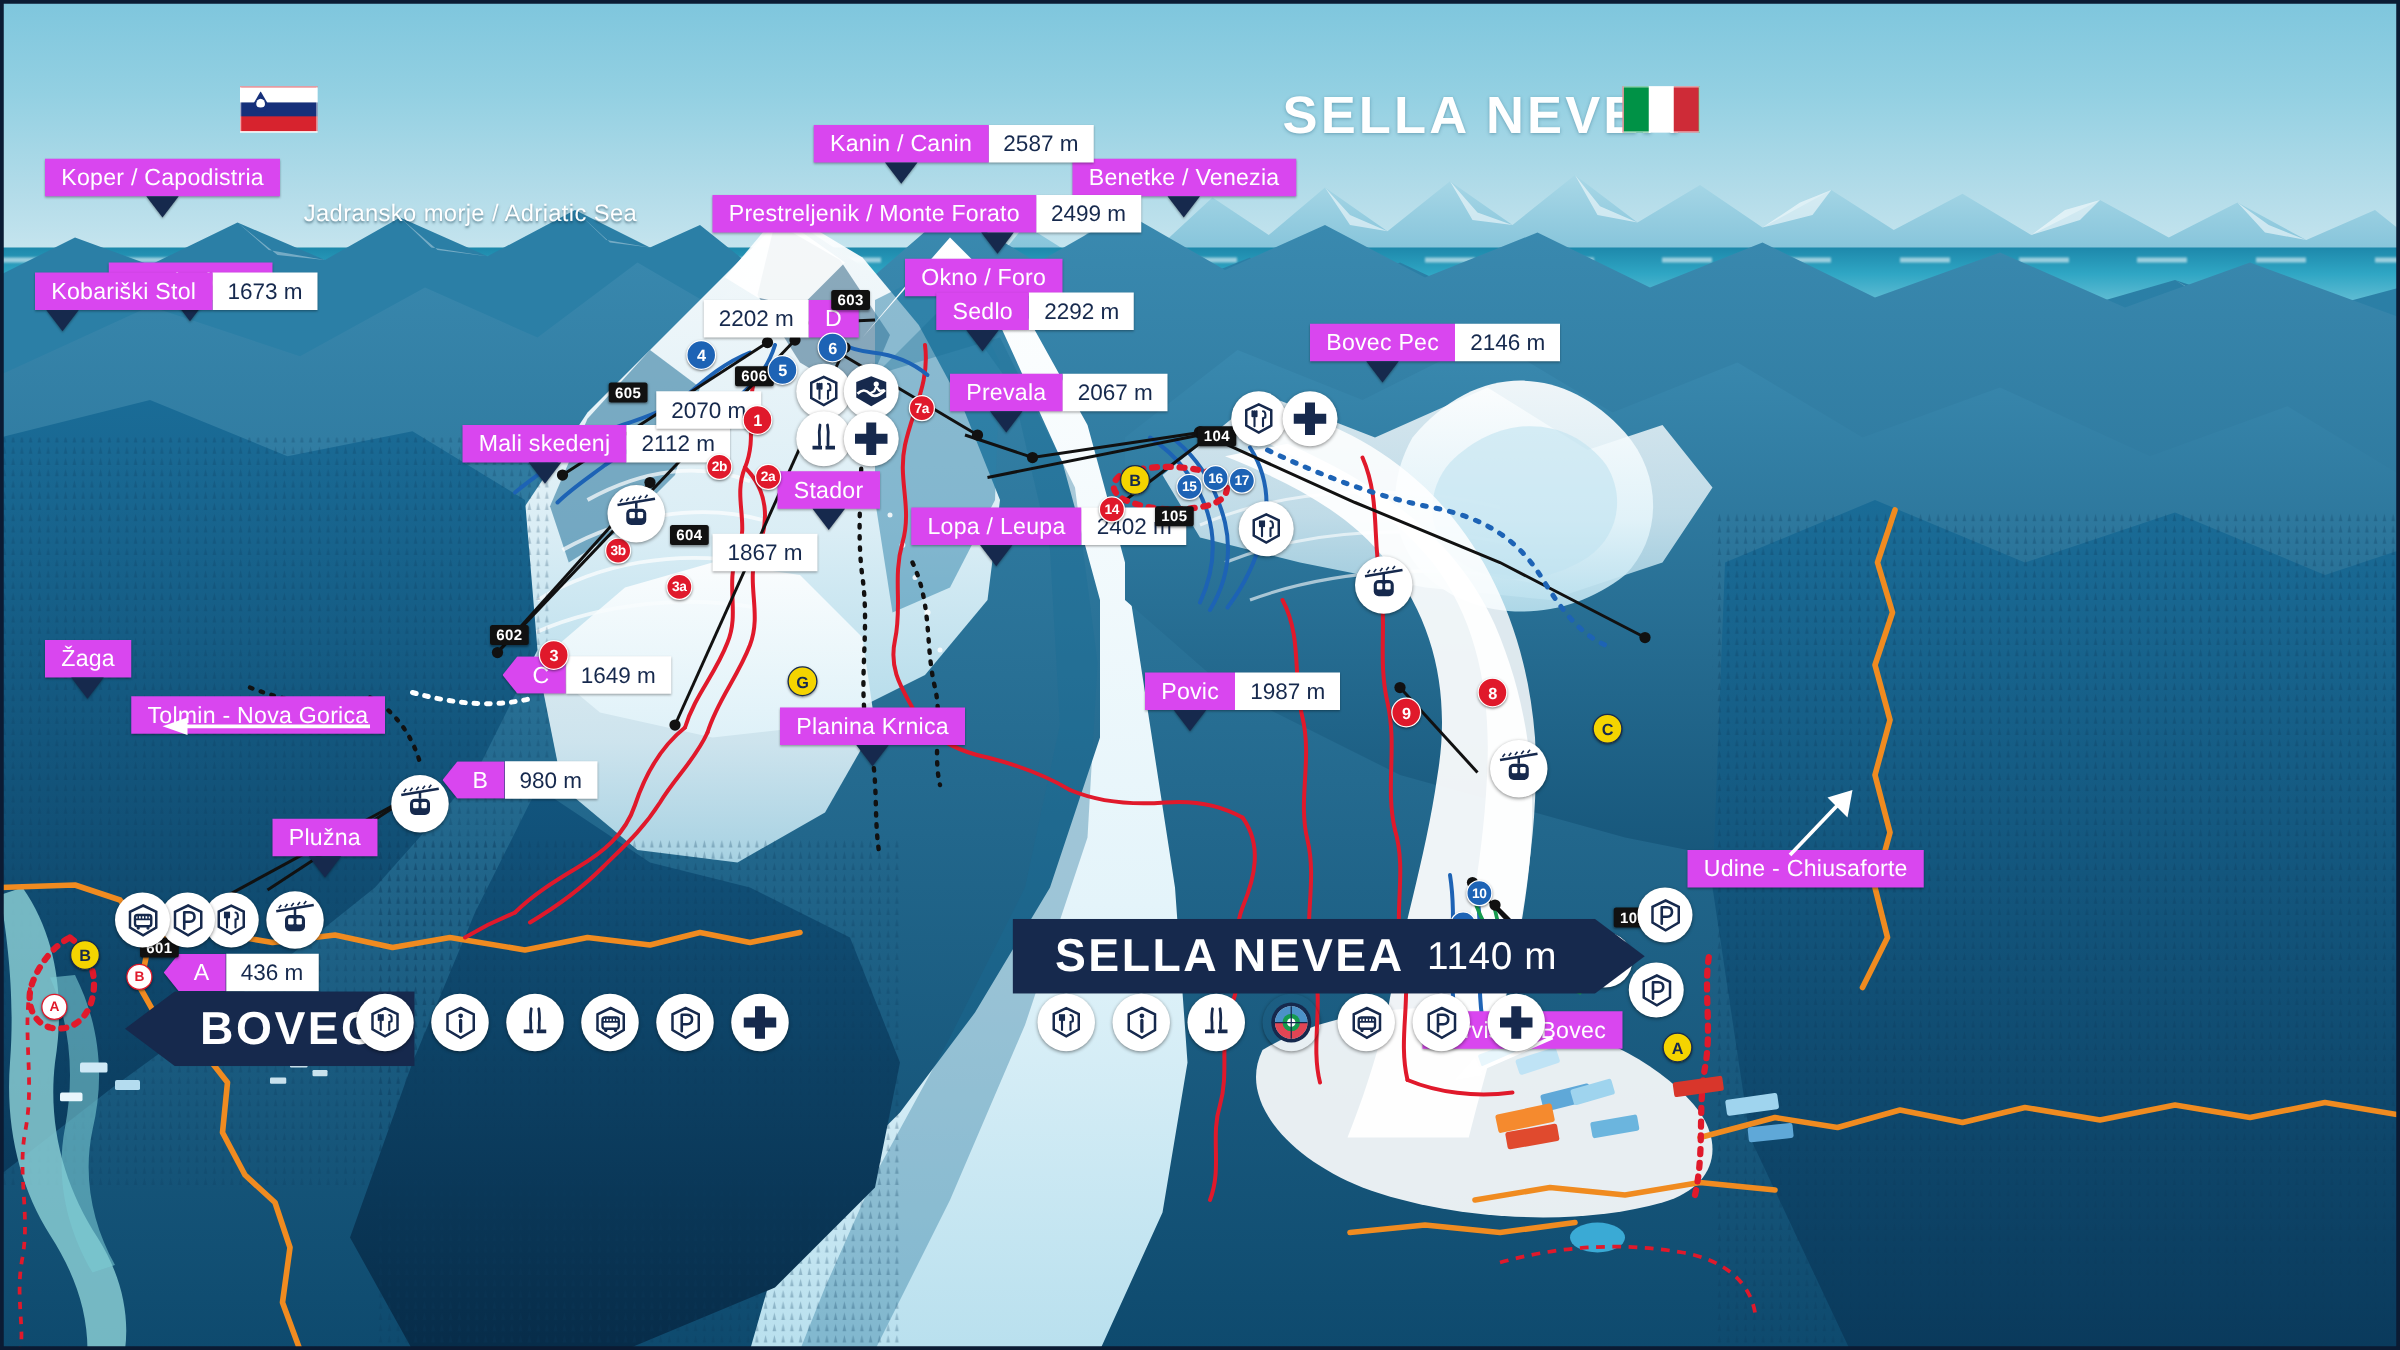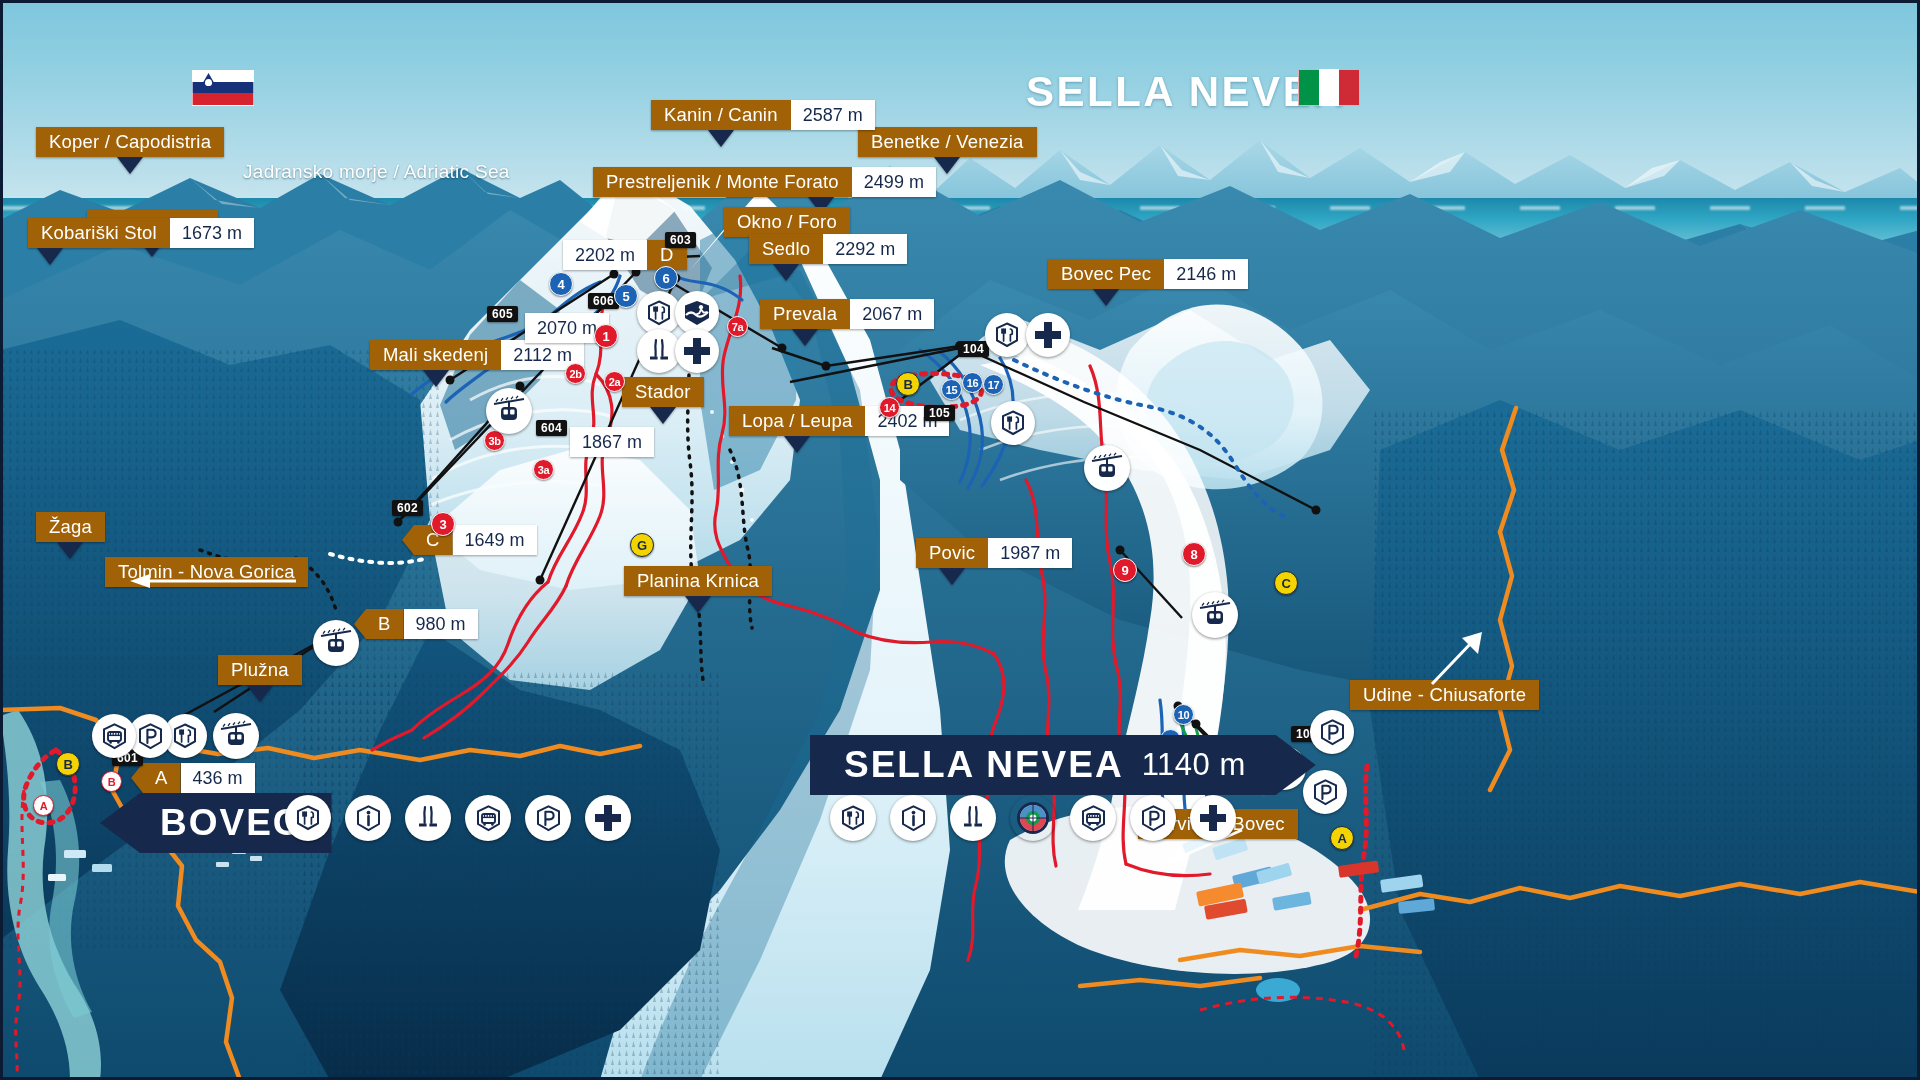--- a/index.html
+++ b/index.html
@@ -45,21 +45,21 @@
   }
   .terrain svg{ display:block; }
 
   
   .plate{
     position:absolute; display:flex; align-items:stretch;
     height:30px; font-size:18.5px; white-space:nowrap;
     filter:drop-shadow(0 1px 1px rgba(0,0,0,.35));
   }
   .plate .nm{
-    background:#a16207; color:#fff; padding:0 13px;
+    background:#d946ef; color:#fff; padding:0 13px;
     display:flex; align-items:center; line-height:1; position:relative;
     letter-spacing:.2px;
   }
   .plate .el{
     background:#fff; color:#16294d; padding:0 12px;
     display:flex; align-items:center; line-height:1; font-size:18px;
   }
   .plate.tick .nm::after{
     content:""; position:absolute; left:50%; top:100%;
     transform:translateX(-50%);
@@ -435,21 +435,21 @@
         <span class="nm">Kobariški Stol</span>
         <span class="el">1673 m</span>
       </div>
       <div class="plate tick" style="left: 858px; top: 127px;">
         <span class="nm">Benetke  /  Venezia</span>
       </div>
       <div class="plate tick" style="left: 651px; top: 100px;">
         <span class="nm">Kanin / Canin</span>
         <span class="el">2587 m</span>
       </div>
-      <div class="plate tick tick-r" style="left: 570px; top: 167px; margin-left: 23px;">
+      <div class="plate tick tick-r" style="left: 570px; top: 156px;">
         <span class="nm">Prestreljenik / Monte Forato</span>
         <span class="el">2499 m</span>
       </div>
       <div class="plate tick" style="left: 724px; top: 207px;">
         <span class="nm">Okno / Foro</span>
       </div>
       <div class="plate tick" style="left: 749px; top: 234px;">
         <span class="nm">Sedlo</span>
         <span class="el">2292 m</span>
       </div>

